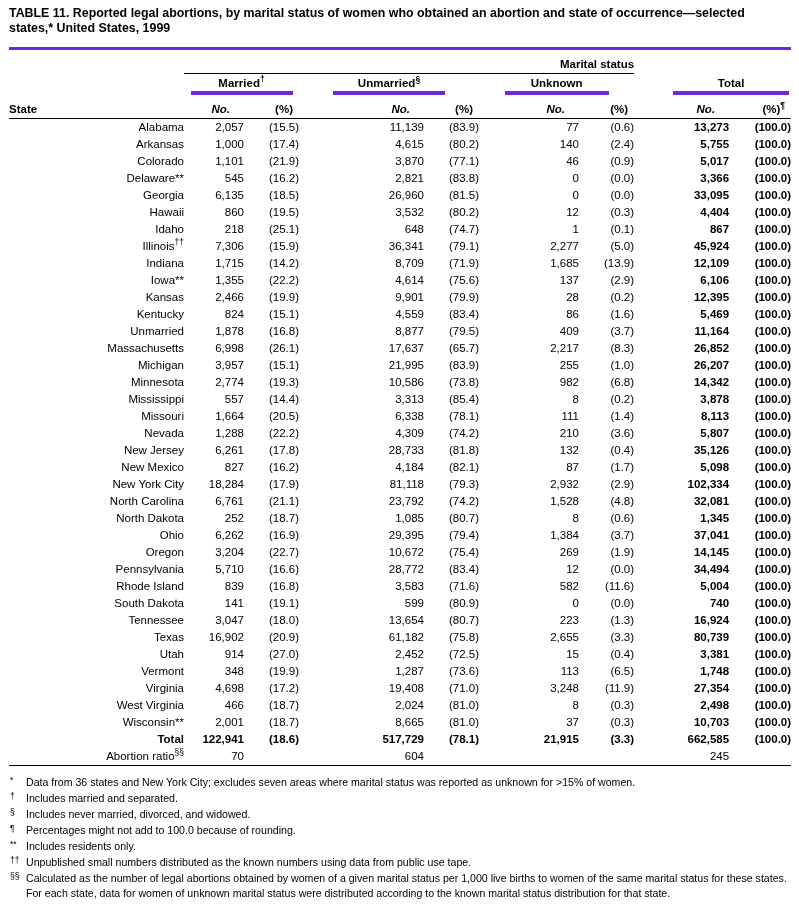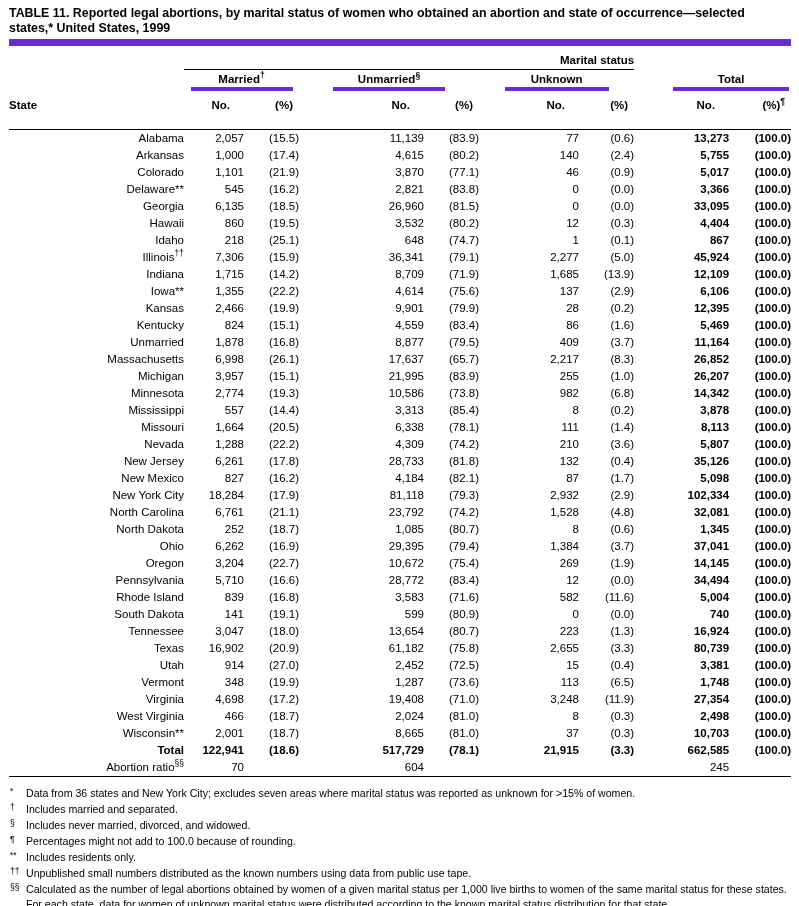--- a/index.html
+++ b/index.html
@@ -5,21 +5,21 @@
   html,body { margin:0; padding:0; background:#fff; }
   body {
     width:799px; height:906px;
     font-family:"Liberation Sans", sans-serif;
     color:#000; overflow:hidden;
   }
   .page { padding:6px 8px 0 9px; }
 
   .doc-title {
     font-weight:bold; font-size:12.4px; line-height:14.6px;
-    border-bottom:7px solid #6d28d9; padding-bottom:4px;
+    border-bottom:3px solid #6d28d9; padding-bottom:12px;
   }
 
   table {
     width:782px; border-collapse:collapse; table-layout:fixed;
     border-bottom:1.5px solid #000;
   }
   th, td { padding:0; font-size:11.5px; }
   thead th { font-weight:bold; vertical-align:bottom; }
 
   
@@ -34,24 +34,24 @@
   .grp {
     text-align:center; border-bottom:4px solid #6d28d9;
     padding-bottom:2px; margin:0 auto;
   }
   .grp-m { width:102px; }
   .grp-u { width:112px; }
   .grp-k { width:104px; }
   .grp-t { width:116px; margin-left:auto; margin-right:2px; }
 
   
-  tr.labels th { border-bottom:1.5px solid #000; height:20px; padding-bottom:18px; }
+  tr.labels th { border-bottom:1.5px solid #000; height:20px; padding-bottom:3px; }
   th.state-h { text-align:left; }
   .num { text-align:right; }
-  th.no-h  { padding-right:14px; }
+  th.no-h  { padding-right:14px;font-style:italic; }
   th.pct-h { padding-right:6px; }
 
   tbody td { height:17px; line-height:17px; white-space:nowrap; }
   td.state { text-align:right; }
   tbody td:nth-child(8), tbody td:nth-child(9) { font-weight:bold; }
   tr.total td { font-weight:bold; }
   tr.ratio td { font-weight:normal; }
 
   sup { font-size:8.5px; vertical-align:super; line-height:0; }
 

